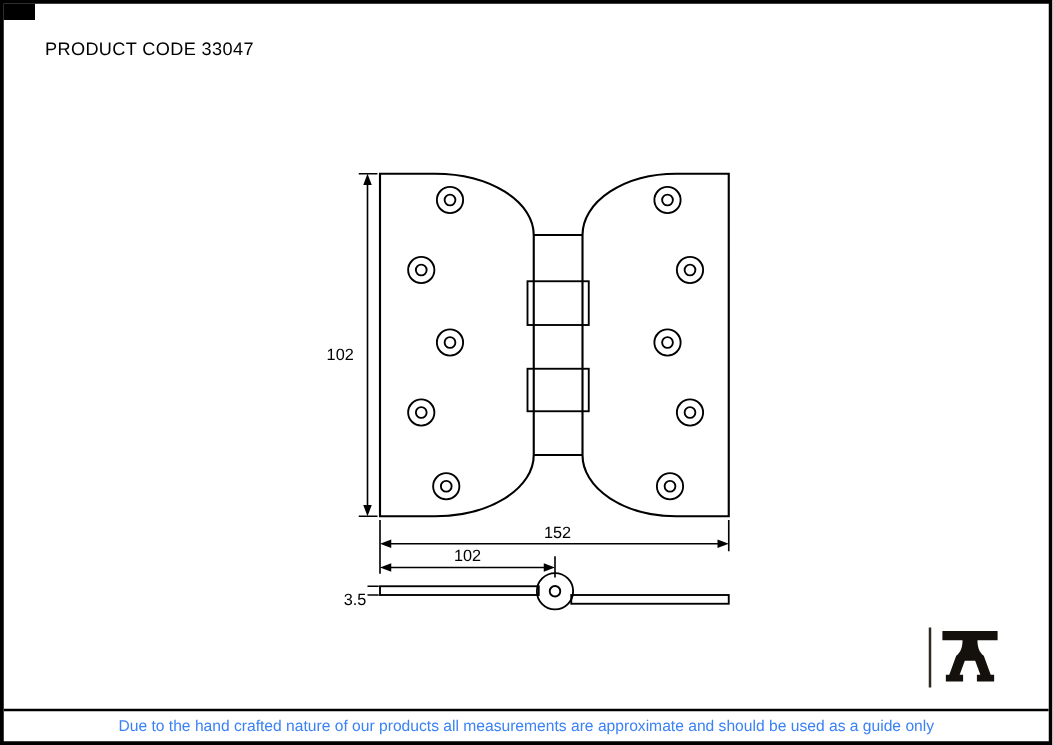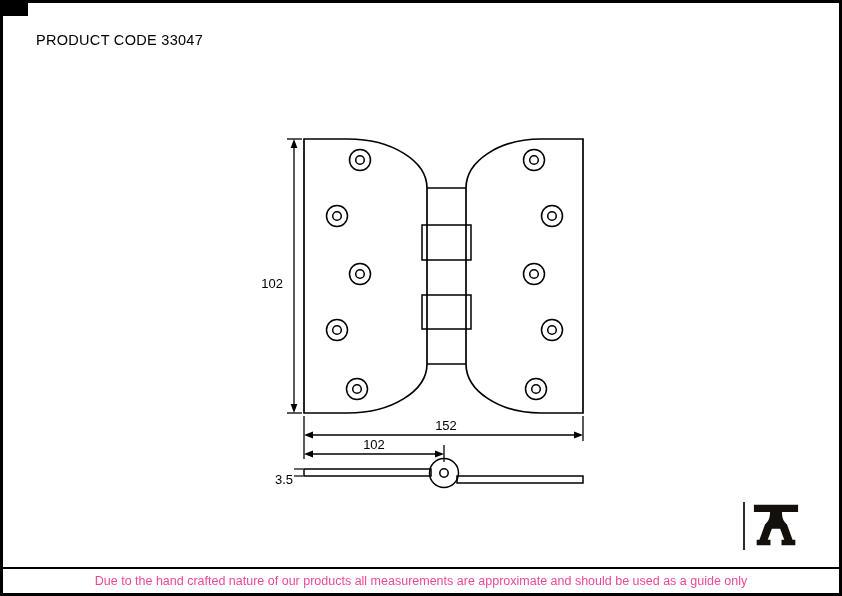--- a/index.html
+++ b/index.html
@@ -35,21 +35,21 @@
     position: absolute; top: 499px; left: 740px;
     width: 2px; height: 48px; background: #2e2a24;
   }
   .anvil-logo { position: absolute; top: 497px; left: 750px; }
   .footer-divider {
     position: absolute; top: 564px; left: 0;
     width: 100%; height: 2px; background: #000;
   }
   .footer-text {
     position: absolute; top: 571px; left: 0; width: 100%;
-    text-align: center; font-size: 12.5px; color: #ec4899;
+    text-align: center; font-size: 12.5px; color: #3b82f6;
   }
   svg text {
     font-family: "Liberation Sans", sans-serif;
     font-size: 13px; fill: #000;
   }
 </style>
 </head>
 <body>
 
 <div class="frame">

